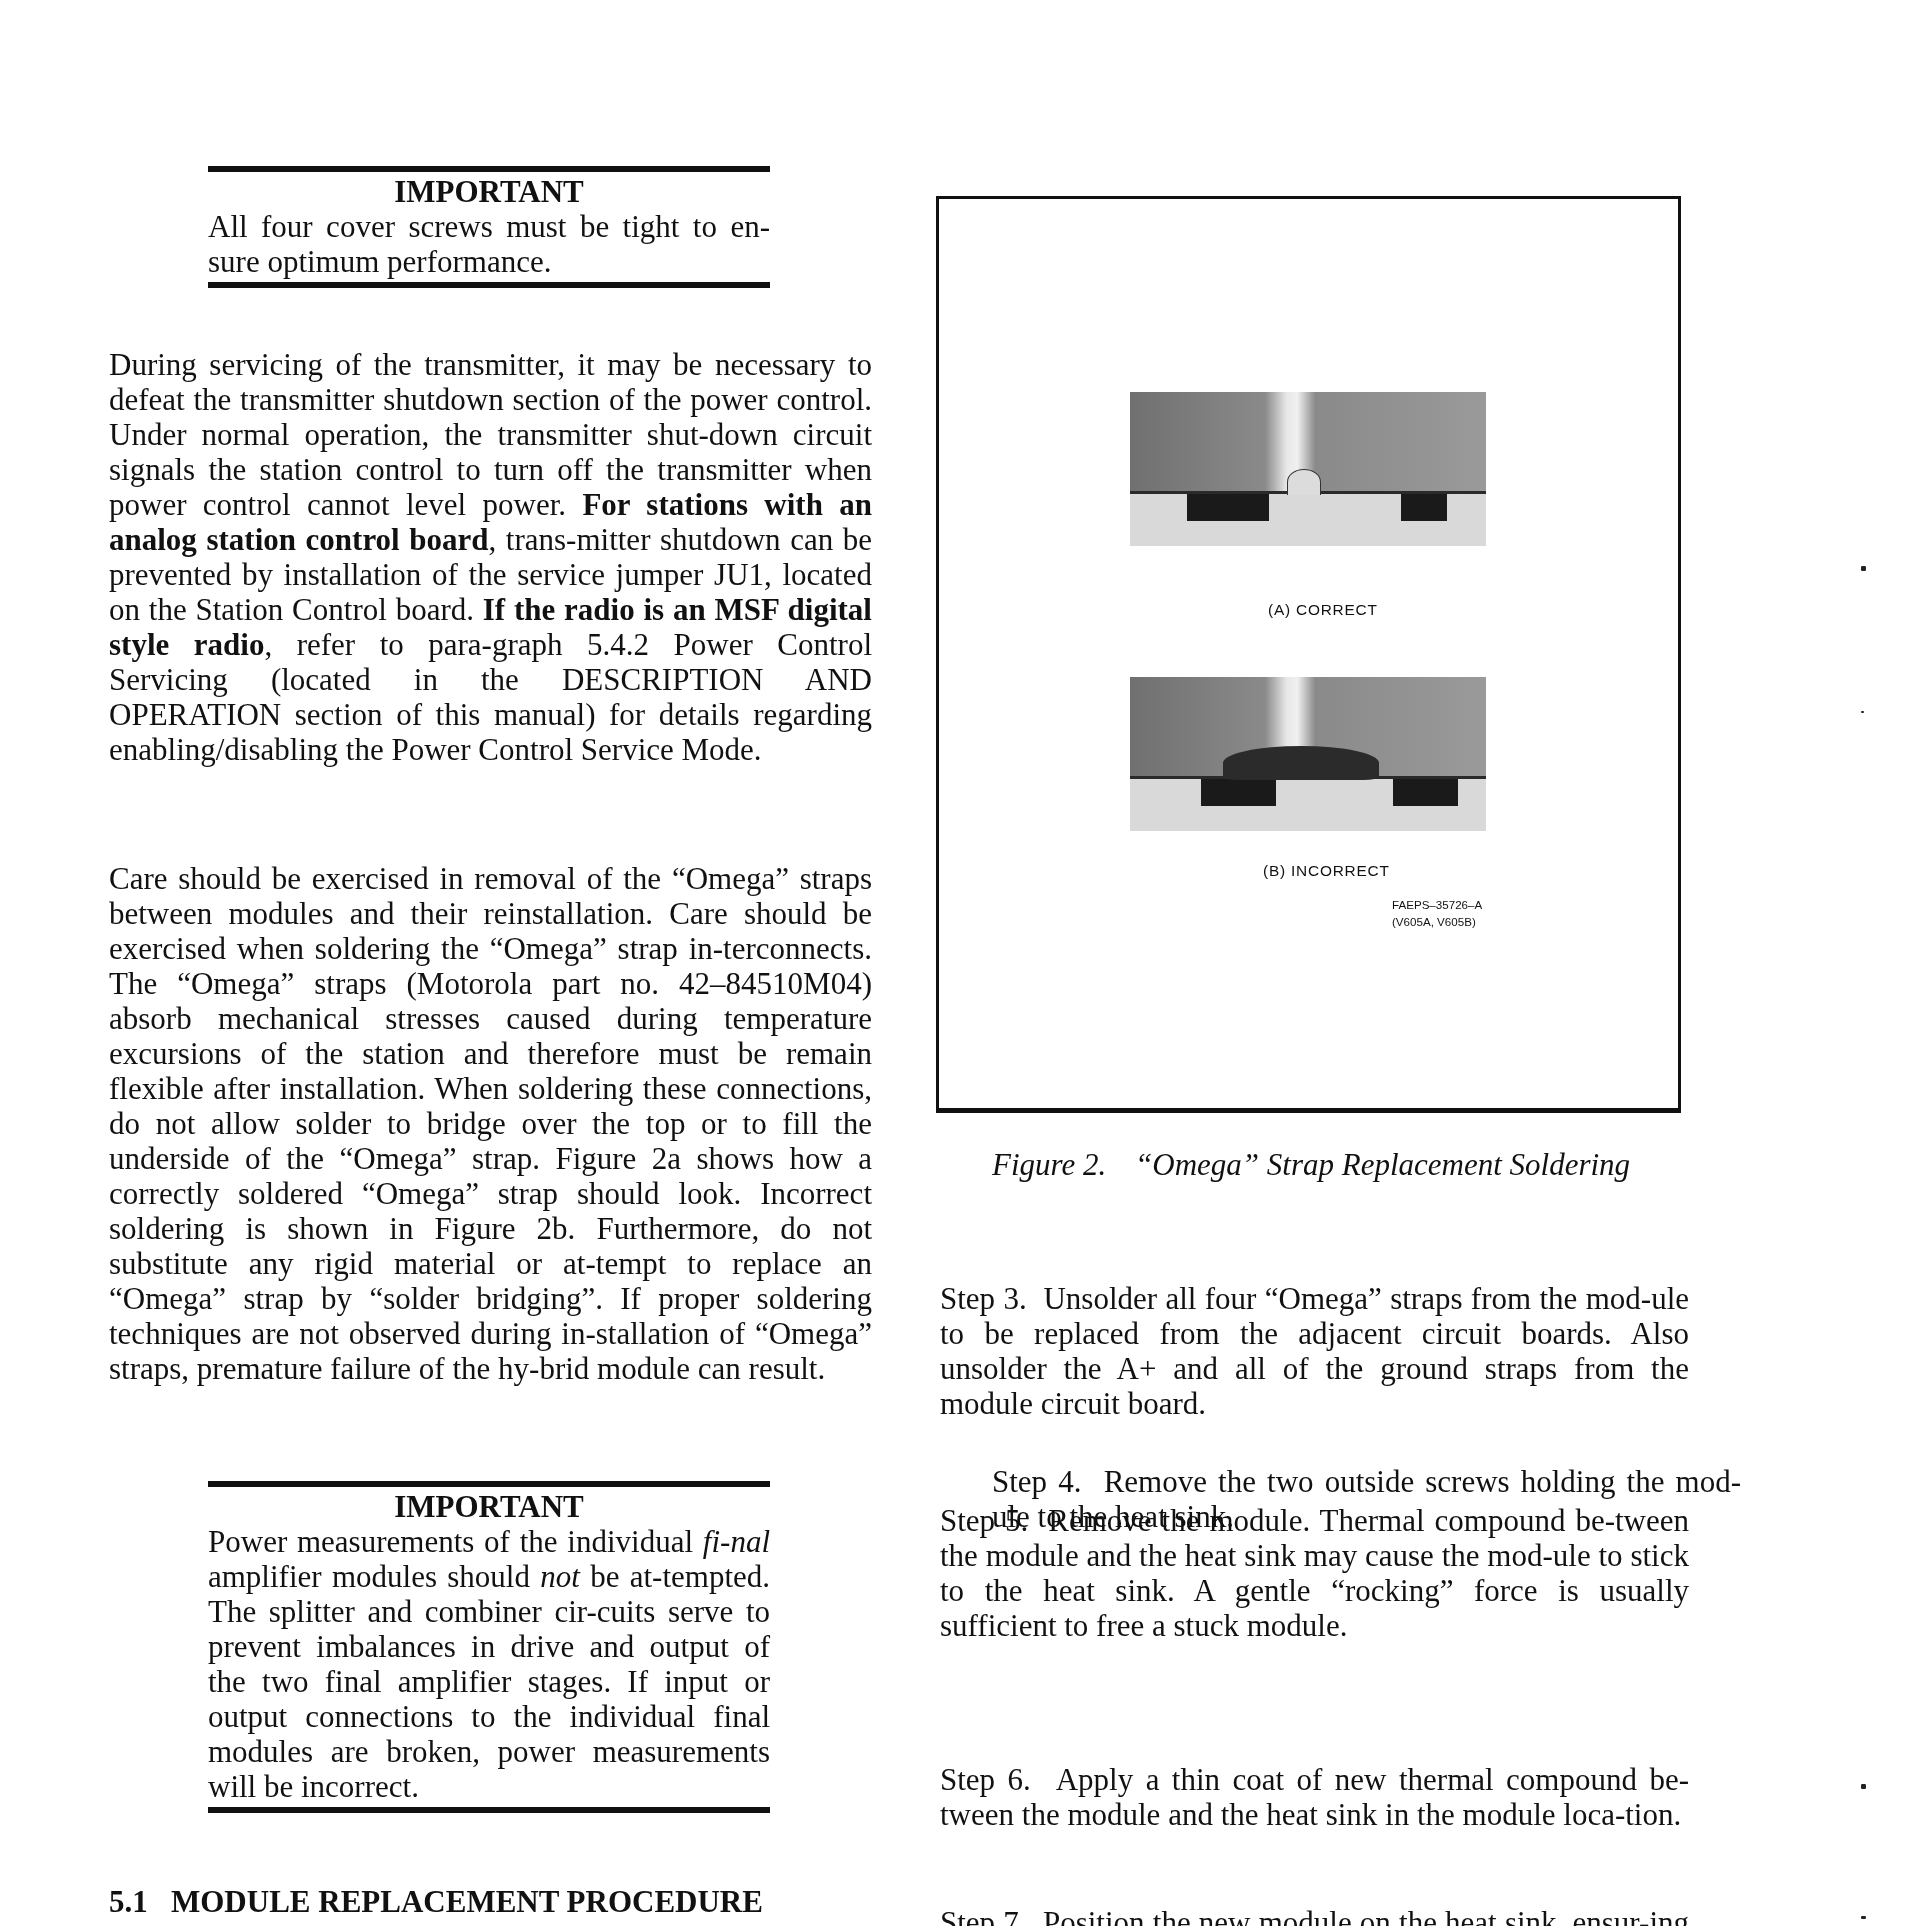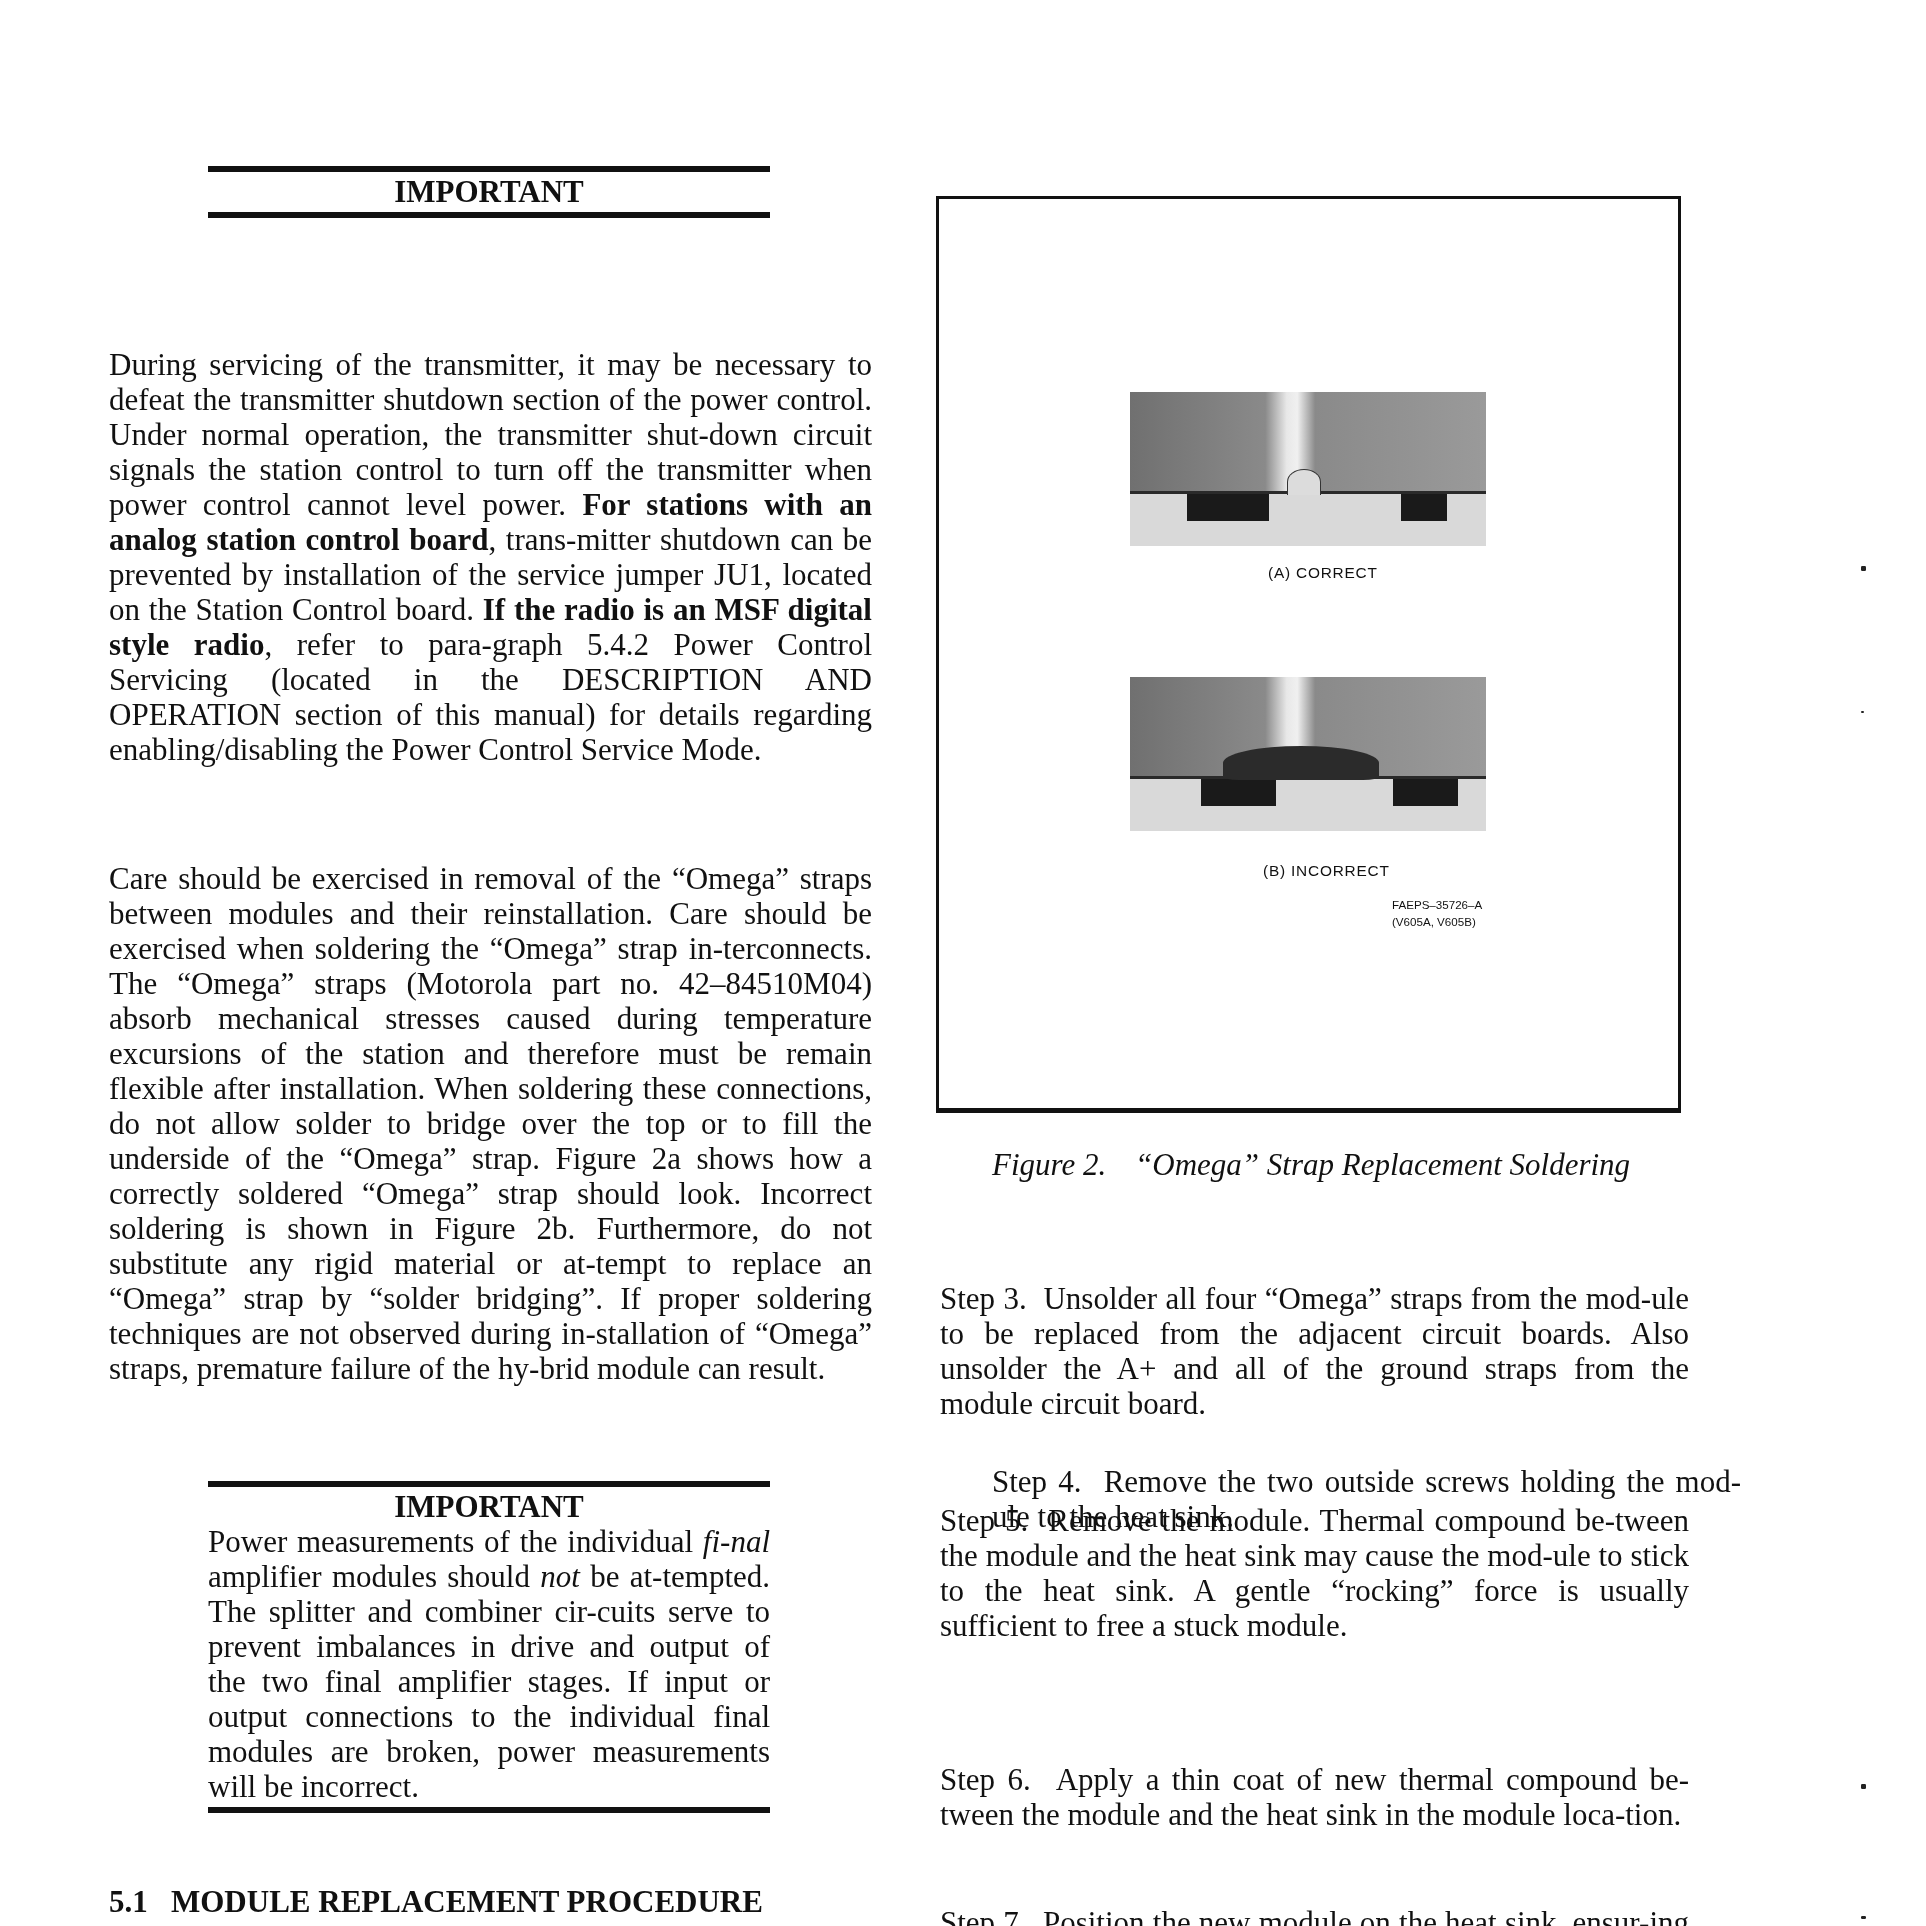--- a/index.html
+++ b/index.html
@@ -69,20 +69,21 @@
   .caption .line2 { padding-left: 143px; }
   .margin-mark {
     position: absolute; width: 5.4px; height: 5.4px; background: #222; border-radius: 1.2px;
   }
 </style>
 </head>
 <body>
 
 <div class="important" style="top:166px;">
   <div class="title">IMPORTANT</div>
+  <div class="body">All four cover screws must be tight to en-sure optimum performance.</div>
 </div>
 
 <div class="col-text" style="left:109px; top:347px; width:763px;">
   <span>During servicing of the transmitter, it may be necessary to defeat the transmitter shutdown section of the power control. Under normal operation, the transmitter shut-down circuit signals the station control to turn off the transmitter when power control cannot level power. </span><b>For stations with an analog station control board</b><span>, trans-mitter shutdown can be prevented by installation of the service jumper JU1, located on the Station Control board. </span><b>If the radio is an MSF digital style radio</b><span>, refer to para-graph 5.4.2 Power Control Servicing (located in the DESCRIPTION AND OPERATION section of this manual) for details regarding enabling/disabling the Power Control Service Mode.</span>
 </div>
 
 <div class="col-text" style="left:109px; top:861px; width:763px;">Care should be exercised in removal of the “Omega” straps between modules and their reinstallation. Care should be exercised when soldering the “Omega” strap in-terconnects. The “Omega” straps (Motorola part no. 42–84510M04) absorb mechanical stresses caused during temperature excursions of the station and therefore must be remain flexible after installation. When soldering these connections, do not allow solder to bridge over the top or to fill the underside of the “Omega” strap. Figure 2a shows how a correctly soldered “Omega” strap should look. Incorrect soldering is shown in Figure 2b. Furthermore, do not substitute any rigid material or at-tempt to replace an “Omega” strap by “solder bridging”. If proper soldering techniques are not observed during in-stallation of “Omega” straps, premature failure of the hy-brid module can result.</div>
 
 <div class="important" style="top:1481px; width:562px;">
   <div class="title">IMPORTANT</div>
@@ -91,21 +92,21 @@
 
 <div class="section-heading"><span>5.1</span>   <span>MODULE REPLACEMENT PROCEDURE</span></div>
 
 <div class="figure-box">
   <div class="photo" style="left:191px; top:193px;">
     <div class="base-line"></div>
     <div class="pad" style="left:16%; width:23%;"></div>
     <div class="pad" style="left:76%; width:13%;"></div>
     <div class="bump"></div>
   </div>
-  <div class="fig-label" style="left:329px; top:365px;">(A) CORRECT</div>
+  <div class="fig-label" style="left:329px; top:402px;">(A) CORRECT</div>
 
   <div class="photo" style="left:191px; top:478px;">
     <div class="base-line"></div>
     <div class="pad" style="left:20%; width:21%;"></div>
     <div class="pad" style="left:74%; width:18%;"></div>
     <div class="blob"></div>
   </div>
   <div class="fig-label" style="left:324px; top:663px;">(B) INCORRECT</div>
   <div class="fig-code" style="left:453px; top:697px;">
     <div>FAEPS–35726–A</div>

